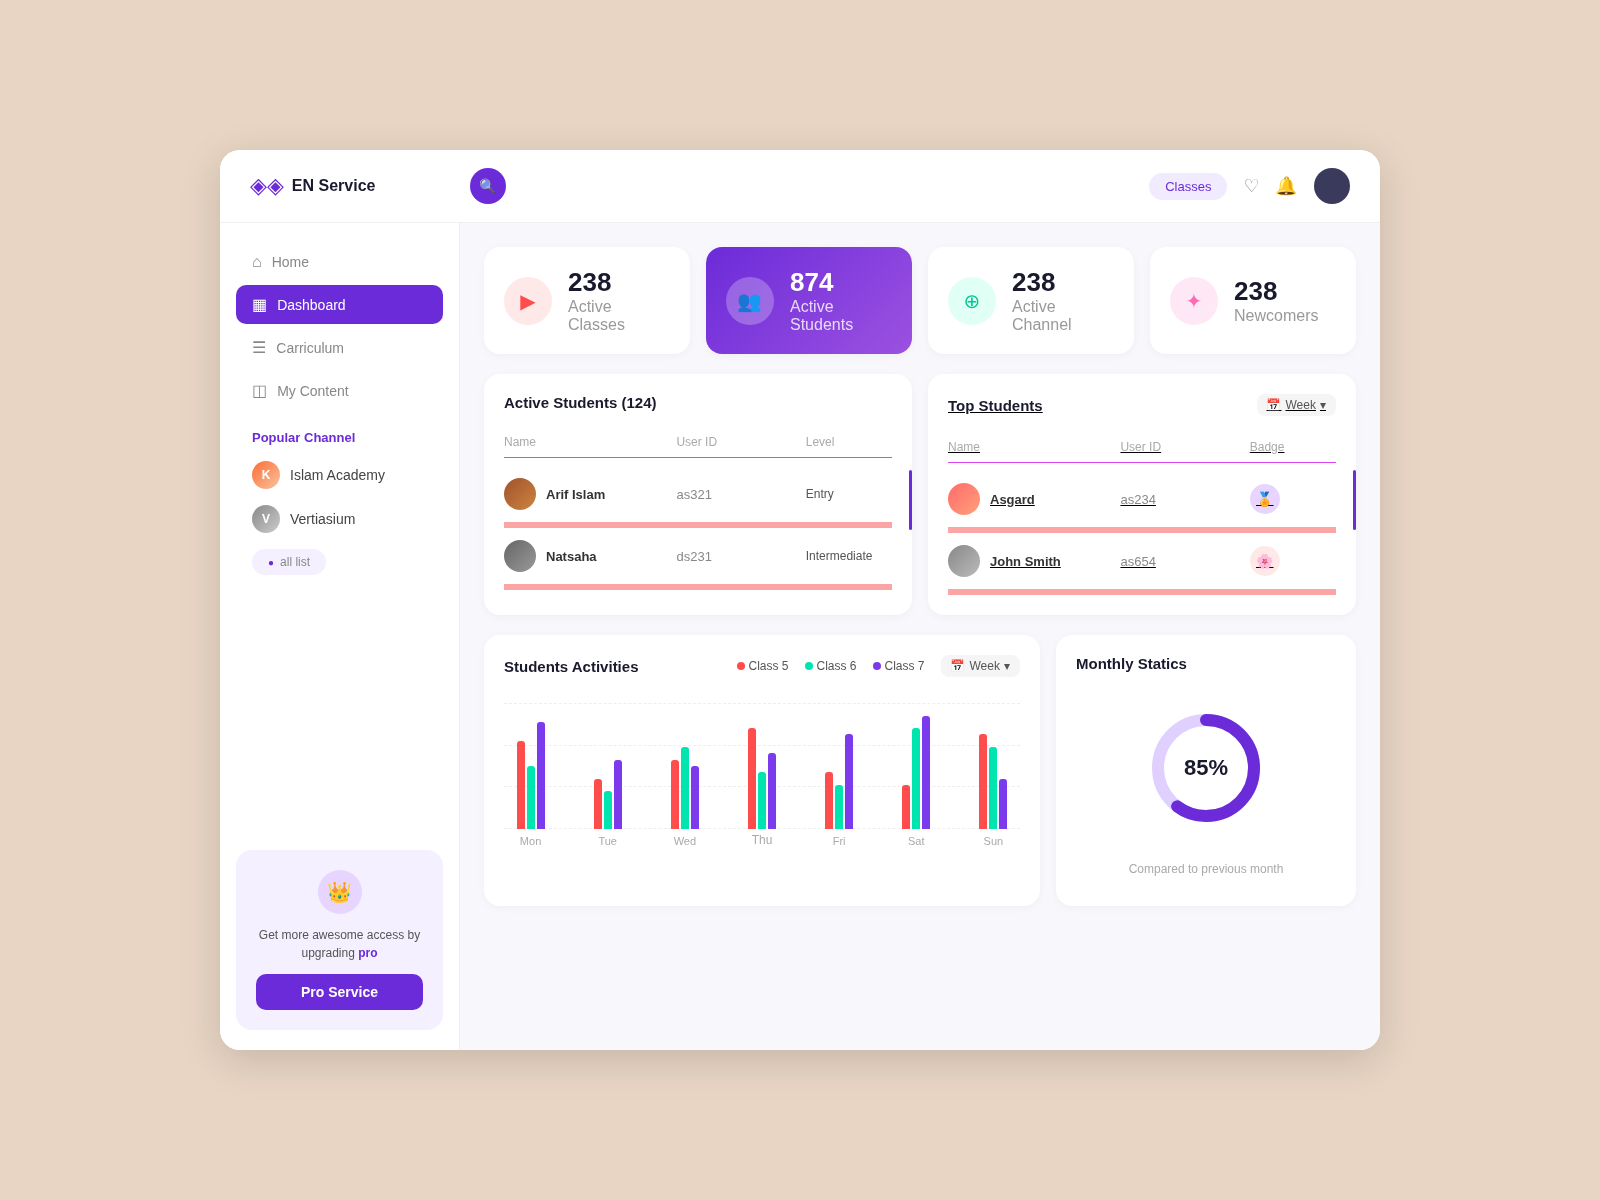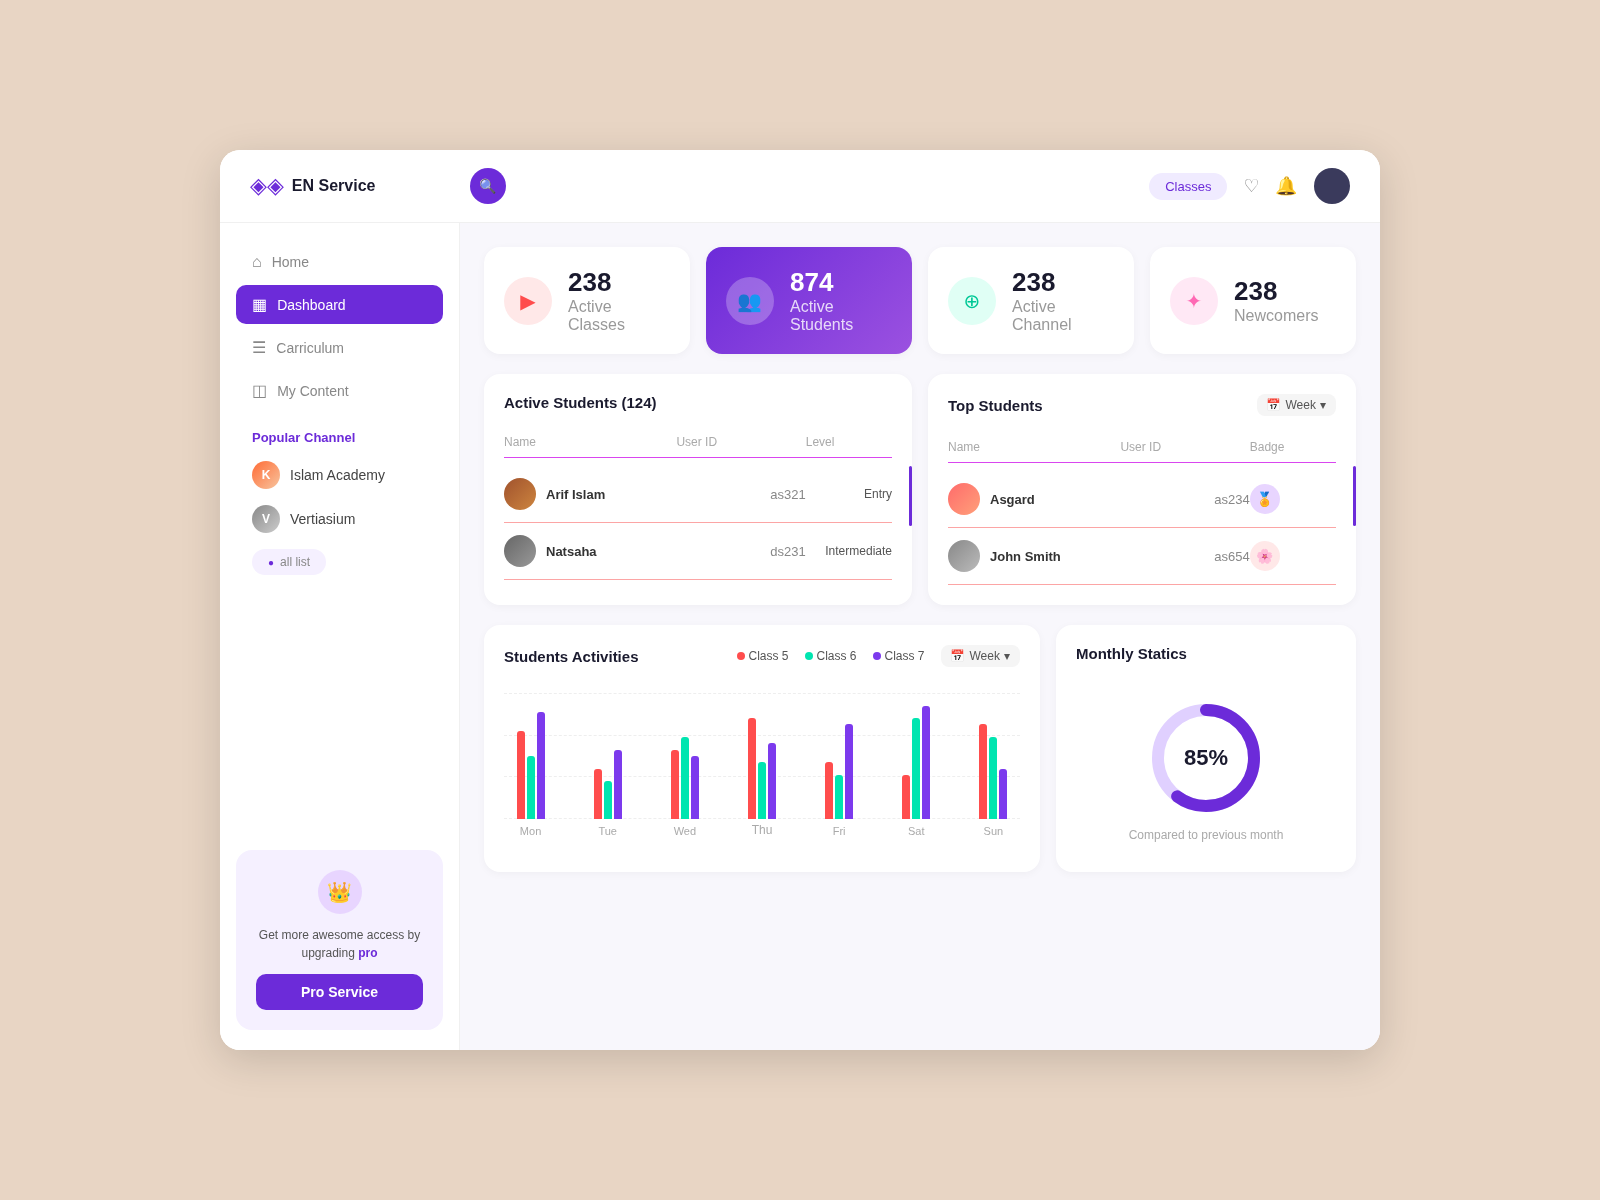--- a/index.html
+++ b/index.html
@@ -314,22 +314,21 @@
     .table-header.active-students { grid-template-columns: 2fr 1.5fr 1fr; }
     .table-header.top-students { grid-template-columns: 2fr 1.5fr 1fr; }
     .th {
       font-size: 12px;
       color: #aaa;
     }
     .table-row {
       display: grid;
       align-items: center;
       padding: 12px 0;
-      border-bottom: 1px solid #fca5a5;
-      text-align: right;
+      border-bottom: 6px solid #fca5a5;
     }
     .table-row.active-students { grid-template-columns: 2fr 1.5fr 1fr; }
     .table-row.top-students { grid-template-columns: 2fr 1.5fr 1fr; }
     .student-info {
       display: flex;
       align-items: center;
       gap: 10px;
     }
     .student-avatar {
       width: 32px;
@@ -387,20 +386,21 @@
       font-size: 12px;
       color: #555;
     }
     
     .donut-container {
       display: flex;
       flex-direction: column;
       align-items: center;
       justify-content: center;
       padding: 10px;
+      gap: 24px;
     }
     .donut-wrap {
       position: relative;
       width: 120px;
       height: 120px;
       margin: 10px 0;
     }
     .donut-percent {
       position: absolute;
       top: 50%;
@@ -539,21 +539,21 @@
             <div class="student-info">
               <div class="student-avatar" style="background: linear-gradient(135deg, #666, #999);"></div>
               <span class="student-name">Natsaha</span>
             </div>
             <span class="student-id">ds231</span>
             <span class="student-level">Intermediate</span>
           </div>
           <div style="position:absolute;right:0;top:40%;width:3px;height:60px;background:#6c2bd9;border-radius:3px;"></div>
         </div>
 
-        <div class="card" style="position:relative; overflow:hidden;">
+        <div class="card" style="position:relative; overflow:hidden;text-decoration:underline;">
           <div class="card-header">
             <span class="card-title">Top Students</span>
             <div class="week-selector">
               <span>📅</span>
               <span>Week</span>
               <span>▾</span>
             </div>
           </div>
           <div class="table-header top-students">
             <span class="th">Name</span>

